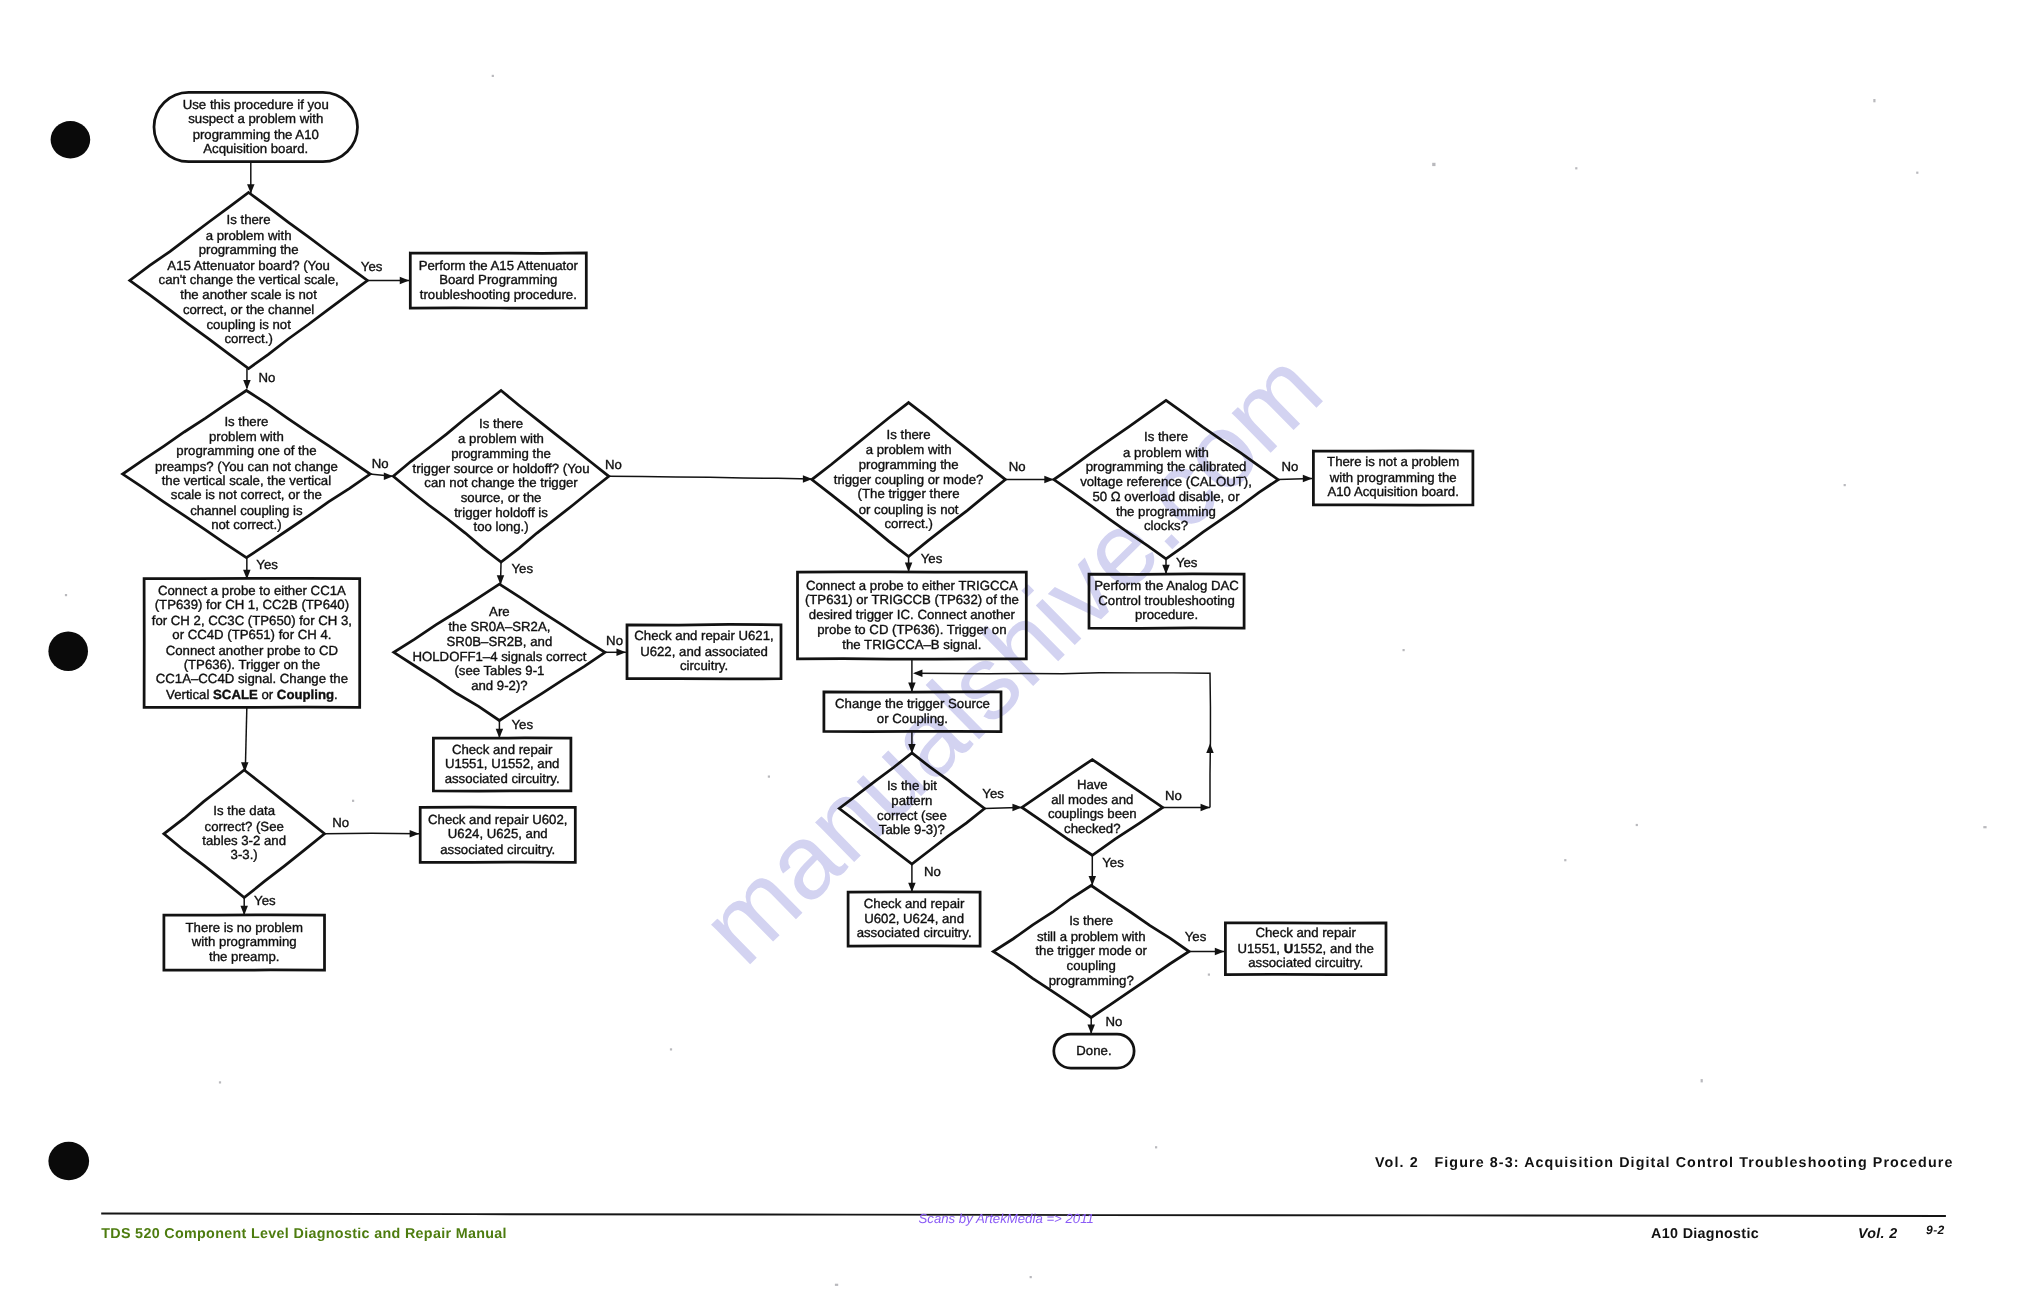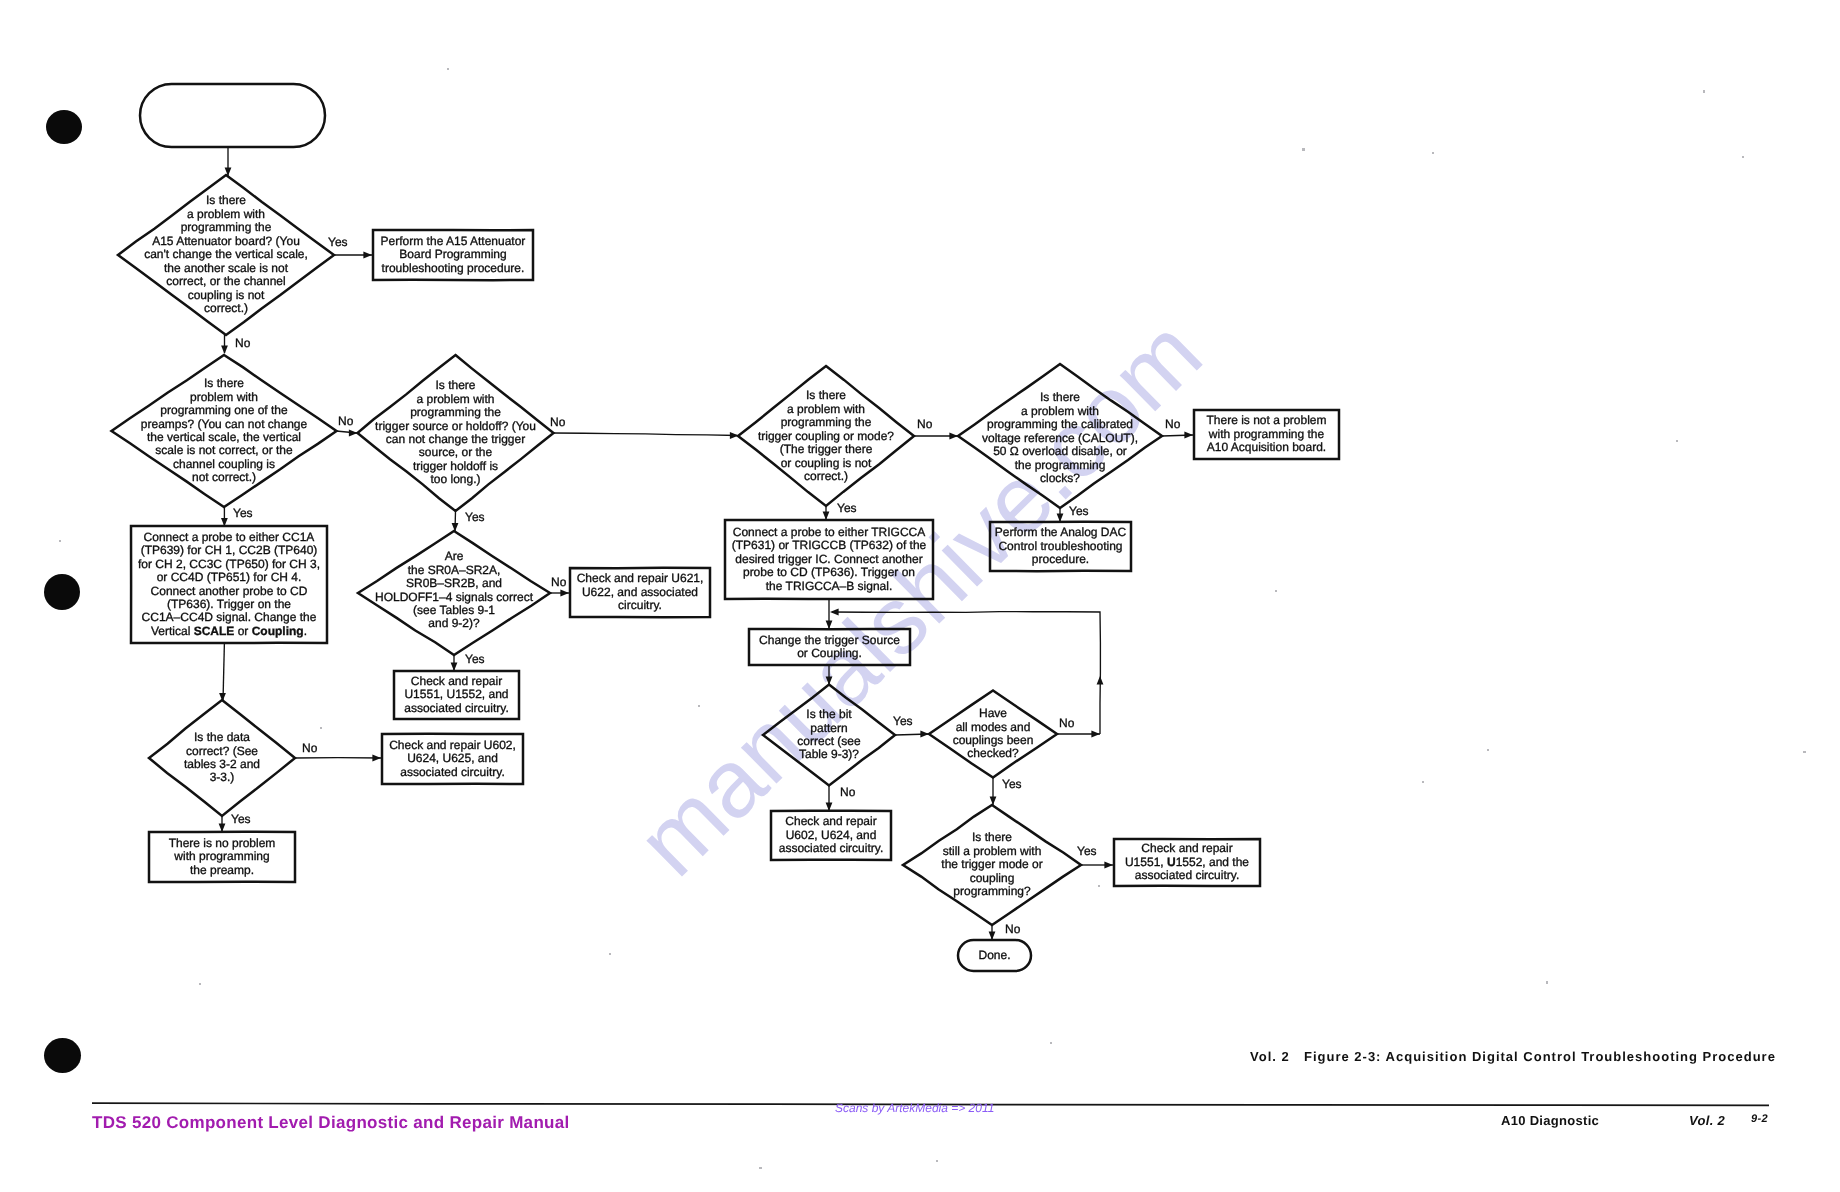--- a/index.html
+++ b/index.html
@@ -17,21 +17,21 @@
           color:#d3d3f1;white-space:nowrap;line-height:95.5px;
           transform:rotate(-44.5deg) translateY(-0.78em);transform-origin:0 0;}
 
  .nt{position:absolute;text-align:center;font-size:12px;line-height:13.45px;color:#101010;
      -webkit-text-stroke:0.32px #0d0d0d;}
  .nt .tl{white-space:pre;}
  .el{position:absolute;font-size:12px;line-height:12px;color:#101010;white-space:pre;
      -webkit-text-stroke:0.32px #0d0d0d;}
 
  .punch{position:absolute;background:#0a0a0a;border-radius:50%;}
- .f-left{position:absolute;font-size:17px;font-weight:bold;letter-spacing:.3px;white-space:nowrap;color:#a21caf;text-align:center;}
+ .f-left{position:absolute;font-size:13px;font-weight:bold;letter-spacing:.3px;white-space:nowrap;color:#4d7c0f;text-align:center;}
  .f-scan{position:absolute;font-size:12px;font-weight:normal;font-style:italic;letter-spacing:0px;white-space:nowrap;color:#8b5cf6;}
  .f-right{position:absolute;font-size:13px;font-weight:bold;letter-spacing:.3px;white-space:nowrap;color:#111;}
  .f-vol{position:absolute;font-size:13px;font-weight:bold;font-style:italic;letter-spacing:.3px;white-space:nowrap;color:#111;}
  .f-pg{position:absolute;font-size:11px;font-weight:bold;font-style:italic;letter-spacing:.3px;white-space:nowrap;color:#111;}
  .cap{position:absolute;font-size:13px;font-weight:bold;letter-spacing:1px;white-space:nowrap;color:#111;}
 </style>
 </head>
 <body>
 
 <div id="page">
@@ -116,20 +116,26 @@
 <path d="M992.0,805.0 L1009.4,816.9 L1027.7,829.1 L1045.5,841.4 L1063.6,852.8 L1081.0,865.0 L1063.0,876.6 L1045.1,888.9 L1027.7,900.8 L1009.4,913.2 L992.0,925.0 L974.4,913.0 L956.1,900.7 L938.4,889.3 L921.2,876.6 L903.0,865.0 L921.2,853.4 L938.9,840.8 L956.8,829.3 L973.9,816.6 L992.0,805.0Z" fill="none" stroke="#121212" stroke-width="2.5" stroke-linejoin="miter"></path>
 <path d="M1114.0,839.0 L1162.6,839.0 L1211.1,839.3 L1260.0,839.0 L1260.0,886.0 L1211.4,886.0 L1162.7,885.8 L1114.0,886.0 L1114.0,839.0Z" fill="none" stroke="#121212" stroke-width="2.5" stroke-linejoin="miter"></path>
 <path d="M973.5,940.0 L1015.5,940.0 A15.5,15.5 0 0 1 1015.5,971.0 L973.5,971.0 A15.5,15.5 0 0 1 973.5,940.0 Z" fill="none" stroke="#121212" stroke-width="2.5"></path>
 <path d="M1060.0,364.0 L1077.2,376.2 L1093.6,388.3 L1110.9,400.4 L1127.9,411.7 L1144.7,423.8 L1162.0,436.0 L1144.6,447.7 L1128.0,460.0 L1111.1,471.7 L1093.6,483.7 L1077.4,495.7 L1060.0,508.0 L1043.2,496.0 L1026.1,484.4 L1008.8,472.2 L992.0,459.9 L974.9,447.7 L958.0,436.0 L974.6,424.4 L992.1,411.7 L1009.3,399.7 L1026.1,388.1 L1043.3,375.9 L1060.0,364.0Z" fill="none" stroke="#121212" stroke-width="2.5" stroke-linejoin="miter"></path>
 <path d="M990.0,522.0 L1037.3,522.1 L1084.0,521.8 L1131.0,522.0 L1131.0,571.0 L1083.9,570.8 L1037.0,571.2 L990.0,571.0 L990.0,522.0Z" fill="none" stroke="#121212" stroke-width="2.5" stroke-linejoin="miter"></path>
 <path d="M1194.0,410.0 L1242.5,410.1 L1290.6,409.9 L1339.0,410.0 L1339.0,459.0 L1290.8,459.1 L1242.4,459.0 L1194.0,459.0 L1194.0,410.0Z" fill="none" stroke="#121212" stroke-width="2.5" stroke-linejoin="miter"></path>
   </g>
  </svg>
 
  <div class="layer" id="txt">
+<div class="nt" style="left:52.5px;top:88.60px;width:360px">
+        <div class="tl">Use this procedure if you</div>
+        <div class="tl">suspect a problem with</div>
+        <div class="tl">programming the A10</div>
+        <div class="tl">Acquisition board.</div>
+      </div>
 <div class="nt" style="left:46.0px;top:194.47px;width:360px">
         <div class="tl">Is there</div>
         <div class="tl">a problem with</div>
         <div class="tl">programming the</div>
         <div class="tl">A15 Attenuator board? (You</div>
         <div class="tl">can't change the vertical scale,</div>
         <div class="tl">the another scale is not</div>
         <div class="tl">correct, or the channel</div>
         <div class="tl">coupling is not</div>
         <div class="tl">correct.)</div>
@@ -319,21 +325,21 @@
        <rect x="936" y="1160" width="2" height="2"></rect>
        <rect x="320" y="727" width="2" height="2"></rect>
        <rect x="1098" y="885" width="2" height="2"></rect>
      </g>
    </svg>
    <div class="punch" style="left:46px;top:110px;width:36px;height:34px"></div>
    <div class="punch" style="left:44px;top:574px;width:36px;height:36px"></div>
    <div class="punch" style="left:44px;top:1038px;width:37px;height:35px"></div>
 
    <div class="cap" style="left:1250px;top:1049px">Vol. 2</div>
-   <div class="cap" style="left:1304px;top:1049px">Figure 2-3:  Acquisition Digital Control Troubleshooting Procedure</div>
+   <div class="cap" style="left:1304px;top:1049px">Figure 8-3:  Acquisition Digital Control Troubleshooting Procedure</div>
 
    <svg class="layer" width="1840" height="1192" viewBox="0 0 1840 1192">
      <path d="M92,1103.2 L430,1103.8 L770,1104.2 L1000,1104.6 L1300,1104.9 L1560,1105.2 L1769,1105.4" fill="none" stroke="#151515" stroke-width="1.7"></path>
    </svg>
    <div class="f-scan" style="left:835px;top:1101px">Scans by ArtekMedia =&gt; 2011</div>
    <div class="f-left" style="left:92px;top:1113px">TDS 520 Component Level Diagnostic and Repair Manual</div>
    <div class="f-right" style="left:1501px;top:1113px">A10 Diagnostic</div>
    <div class="f-vol" style="left:1689px;top:1113px">Vol. 2</div>
    <div class="f-pg" style="left:1751px;top:1113px">9-2</div>
  </div>

